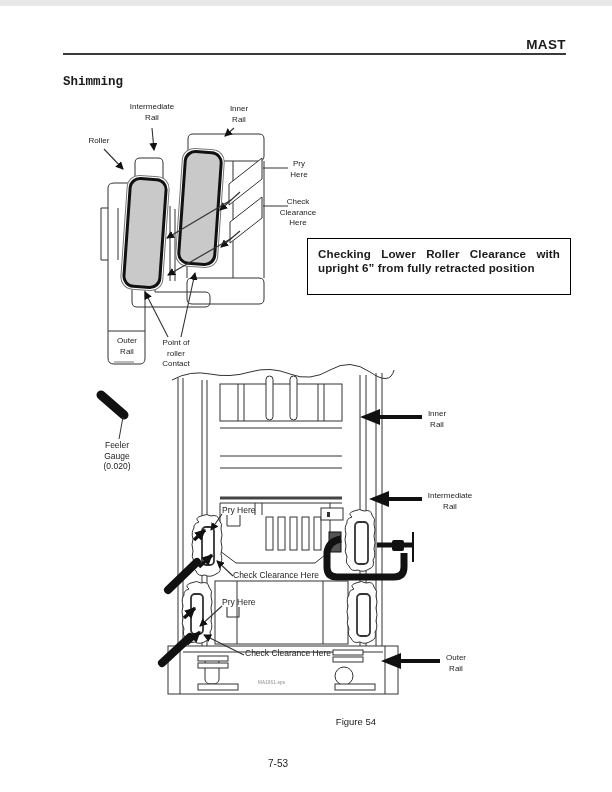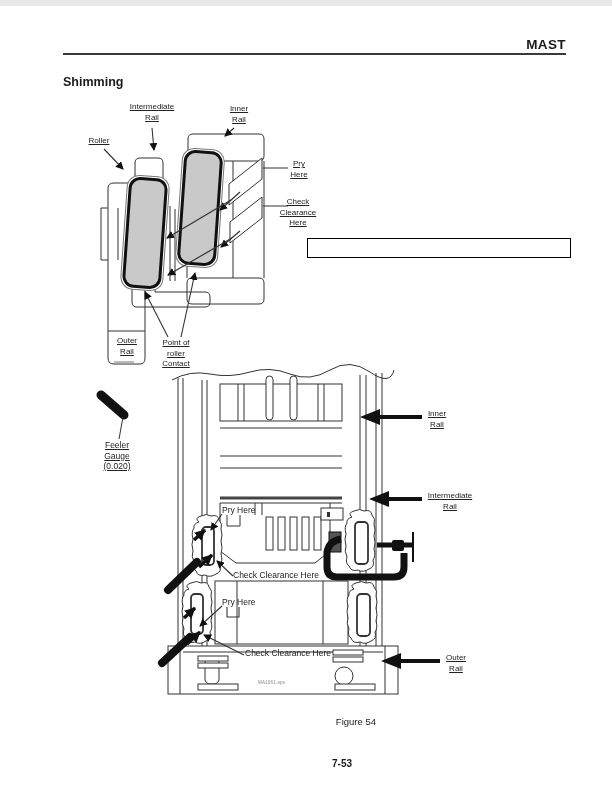--- a/index.html
+++ b/index.html
@@ -5,42 +5,42 @@
   html,body{margin:0;padding:0;background:#e8e8e8;}
   .page{
     position:relative;width:612px;height:792px;margin:6px auto;
     background:#ffffff;overflow:hidden;
     font-family:"Liberation Sans","DejaVu Sans",sans-serif;color:#1a1a1a;
   }
   .lbl{
     position:absolute;font-size:8px;line-height:10.5px;color:#222;
     white-space:pre-line;text-align:center;
   }
-  .ctr{transform:translateX(-50%);text-decoration:underline;}
+  .ctr{transform:translateX(-50%);}
   .left{text-align:left;}
   .hdr-title{
     position:absolute;top:31px;right:46px;font-size:13.5px;font-weight:bold;
     letter-spacing:.4px;
   }
   .hdr-rule{position:absolute;left:63px;top:47px;width:503px;height:2.2px;background:#3a3a3a;}
-  .section-title{position:absolute;left:63px;top:69px;font-size:12.5px;font-weight:bold;}
+  .section-title{position:absolute;left:63px;top:69px;font-size:12.5px;font-weight:bold;font-family:Liberation Mono, monospace;}
   .info-box{
     position:absolute;left:307px;top:232px;width:264px;box-sizing:border-box;
     border:1.6px solid #000;padding:8px 10px 10px 10px;background:#fff;
   }
   .info-box h3{
     margin:0 0 8px 0;font-size:11.6px;line-height:1.24;font-weight:bold;
     text-align:justify;text-align-last:left;letter-spacing:.1px;
   }
   .info-box p{
     margin:7px 0 0 0;font-size:9.2px;line-height:1.32;
     text-align:justify;text-align-last:left;
   }
   .fig-caption{position:absolute;left:256px;top:710px;width:120px;text-align:right;font-size:9.5px;}
-  .page-number{position:absolute;left:252px;top:752px;width:100px;text-align:right;font-size:10px;font-weight:bold;}
+  .page-number{position:absolute;left:268px;top:752px;width:100px;text-align:left;font-size:10px;font-weight:normal;}
   .watermark{position:absolute;font-size:4.5px;color:#888;letter-spacing:.2px;}
   svg{position:absolute;left:0;top:0;}
   .clamp-note{font-size:7.5px;line-height:10.2px;}
 </style>
 </head>
 <body>
 
 <div class="page">
 
   <div class="hdr-title">MAST</div>
@@ -242,20 +242,21 @@
   <div class="lbl ctr" style="left:298px;top:191px">Check
 Clearance
 Here</div>
   <div class="lbl ctr" style="left:127px;top:330px">Outer
 Rail</div>
   <div class="lbl ctr" style="left:176px;top:332px">Point of
 roller
 Contact</div>
 
   <div class="info-box">
+    <h3>Checking Lower Roller Clearance with upright 6” from fully retracted position</h3>
   </div>
 
   <div class="lbl ctr" style="left:117px;top:434px;font-size:8.5px">Feeler
 Gauge
 (0.020)</div>
   <div class="lbl left" style="left:222px;top:499px;font-size:8.5px">Pry Here</div>
   <div class="lbl left" style="left:233px;top:564px;font-size:8.5px">Check Clearance Here</div>
   <div class="lbl left" style="left:222px;top:591px;font-size:8.5px">Pry Here</div>
   <div class="lbl left" style="left:245px;top:642px;font-size:8.5px">Check Clearance Here</div>
   <div class="lbl ctr" style="left:437px;top:403px">Inner

